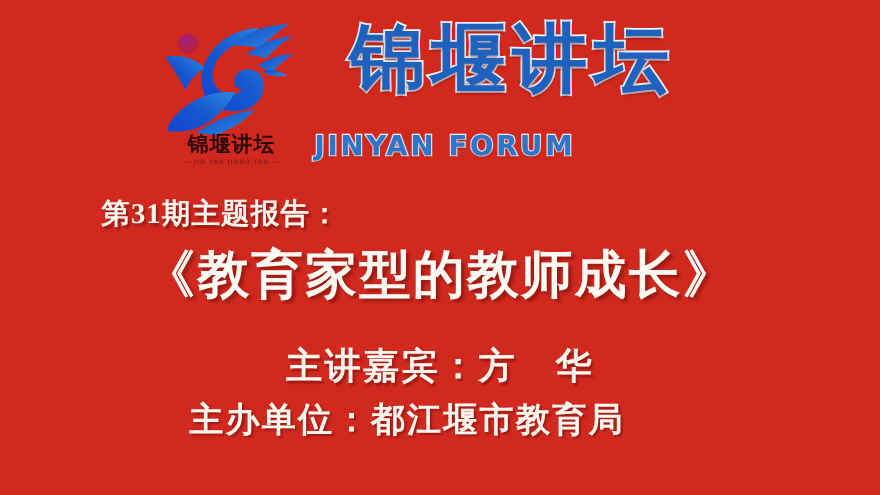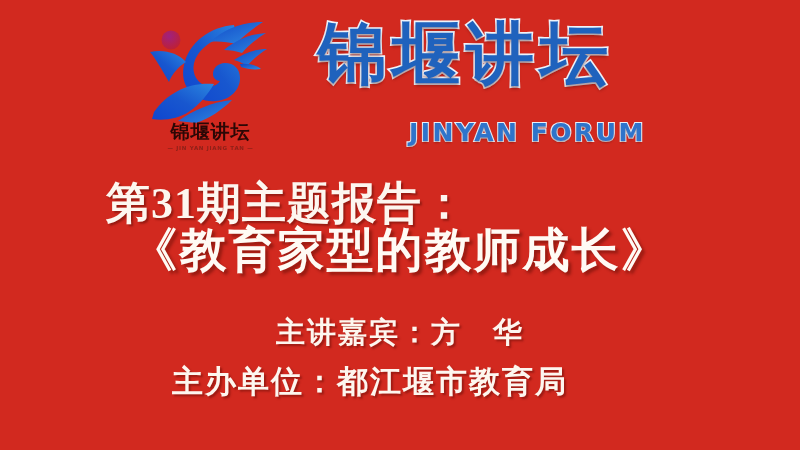--- a/index.html
+++ b/index.html
@@ -97,21 +97,21 @@
     paint-order: stroke fill;
     text-shadow:
        0 3px 3px rgba(60, 5, 0, 0.35);
     white-space: nowrap;
   }
   .brand-en {
     position: absolute;
     left: 0;
     top: 104px;
     width: 360px;
-    text-align: right;
+    text-align: left;
     font-family: "DejaVu Sans", sans-serif;
     font-size: 25px;
     font-weight: 700;
     letter-spacing: 2.5px;
     color: #2f74cb;
     -webkit-text-stroke: 2.2px #e8f0fa;
     paint-order: stroke fill;
     text-shadow: 0 2px 2px rgba(60, 5, 0, 0.3);
     white-space: nowrap;
   }
@@ -122,28 +122,27 @@
     left: 0;
     top: 170px;
     width: 800px;
     height: 250px;
   }
 
   .line-issue {
     position: absolute;
     left: 92px;
     top: 12px;
-    font-size: 44px;
+    font-size: 26px;
     font-weight: 700;
     color: #fdf6ef;
     letter-spacing: 1px;
     line-height: 1;
     white-space: nowrap;
     text-shadow: 2px 2px 2px rgba(80, 8, 2, 0.45);
-    margin-left: 14px;
   }
 
   .line-title {
     position: absolute;
     left: 0;
     top: 57px;
     width: 800px;
     text-align: center;
     font-size: 47px;
     font-weight: 700;
@@ -153,21 +152,21 @@
     white-space: nowrap;
     text-shadow: 3px 3px 3px rgba(80, 8, 2, 0.45);
   }
 
   .line-speaker {
     position: absolute;
     left: 0;
     top: 148px;
     width: 800px;
     text-align: center;
-    font-size: 29px;
+    font-size: 33px;
     font-weight: 700;
     color: #fdf6ef;
     letter-spacing: 2px;
     line-height: 1;
     white-space: pre;
     text-shadow: 2px 2px 2px rgba(80, 8, 2, 0.42);
   }
 
   .line-host {
     position: absolute;

